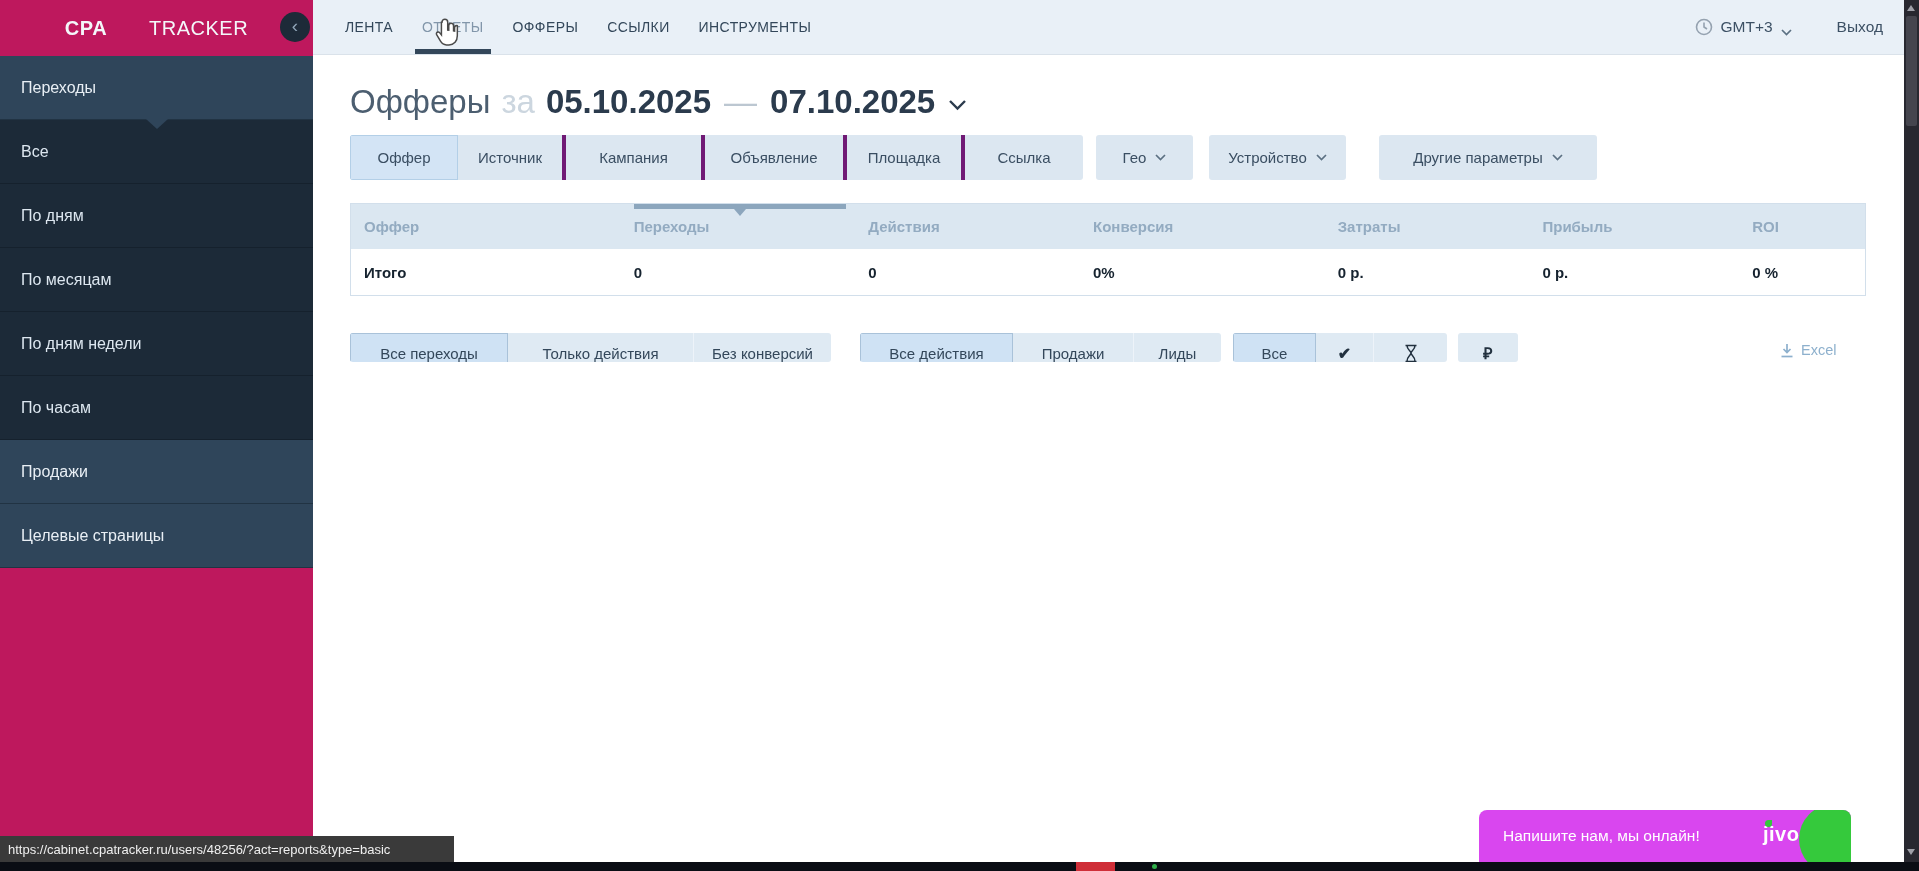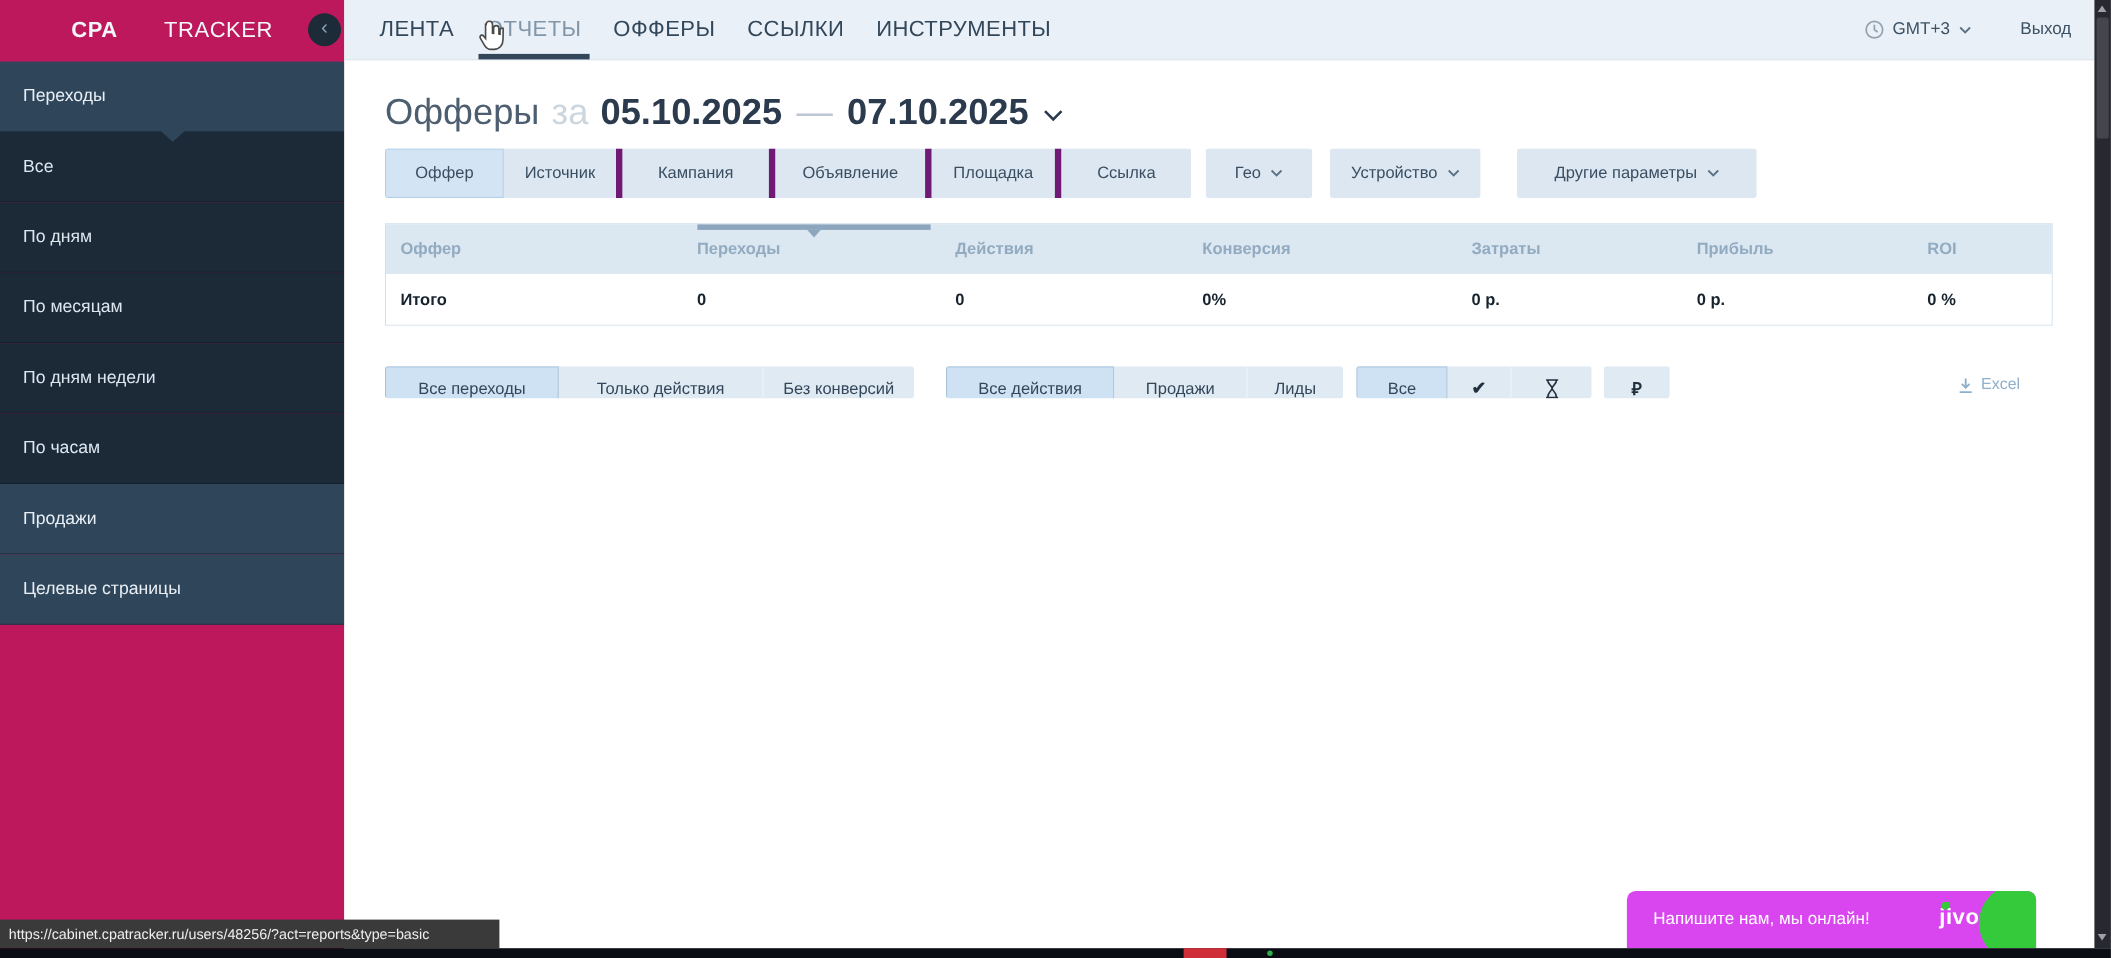--- a/index.html
+++ b/index.html
@@ -21,42 +21,42 @@
   .sb-item.top { background:#2f455a; }
   .sb-item.sub { background:#1c2a38; color:#dde7f0; }
   .sb-item.notch::after { content:''; position:absolute; left:146px; bottom:-10px; width:0; height:0;
           border-left:11px solid transparent; border-right:11px solid transparent;
           border-top:10px solid #2f455a; z-index:3; }
 
   
   #topnav { position:absolute; left:313px; top:0; width:1591px; height:55px; background:#e9f0f7;
           border-bottom:1px solid #dae2ea; display:flex; align-items:stretch; padding:0 21px 0 32px; }
   .nav-items { display:flex; gap:29px; }
-  .nav-item { position:relative; display:flex; align-items:center; font-size:20px; color:#33475a;
+  .nav-item { position:relative; display:flex; align-items:center; font-size:14px; color:#33475a;
           letter-spacing:.4px; cursor:pointer; }
   .nav-item.active { color:#8296aa; }
   .nav-item.active::after { content:''; position:absolute; left:-7px; right:-7px; bottom:0; height:5px;
           background:#33475a; }
   .nav-right { margin-left:auto; display:flex; align-items:center; font-size:15.5px; color:#3c5064; }
-  .tz { display:flex; align-items:center; gap:8px; cursor:pointer; }
+  .tz { display:flex; align-items:flex-end; gap:8px; cursor:pointer; }
   .logout { margin-left:45px; cursor:pointer; }
 
   
   #content { position:absolute; left:313px; top:55px; width:1591px; height:807px; background:#fff; }
   .report-title { position:absolute; left:37px; top:28px; display:flex; align-items:center; cursor:pointer; }
   .t-main { font-size:33px; color:#4c5e70; }
   .t-prep { font-size:33px; color:#ccd6df; margin:0 11px; }
   .t-date { font-size:33px; font-weight:700; color:#2b3b4d; }
   .t-dash { font-size:33px; color:#bcc7d1; margin:0 13px; }
   .t-chev { margin-left:13px; margin-top:6px; }
 
   .dim-tabs { position:absolute; left:37px; top:80px; height:45px; display:flex; }
   .dgroup { display:flex; border-radius:3px; overflow:hidden; }
   .dtab { height:45px; display:flex; align-items:center; justify-content:center; gap:9px; font-size:15px;
-          color:#3a4e62; background:#dce7f1; cursor:pointer; border-right:6px solid #701a75; }
+          color:#3a4e62; background:#dce7f1; cursor:pointer; border-right:4px solid #701a75; }
   .dtab:last-child { border-right:none; }
   .dtab.selected { background:#d3e4f5; border:1px solid #b3cfe7; }
   .chev { width:11px; height:7px; stroke:#5c7183; fill:none; stroke-width:1.7; }
 
   .rtable { position:absolute; left:37px; top:148px; width:1516px; border:1px solid #d2dfeb; }
   .thead { position:relative; display:flex; height:45px; background:#dbe7f1; }
   .th { display:flex; align-items:center; padding-left:13px; font-size:15px; font-weight:700;
           color:#93abc1; cursor:pointer; }
   .sort-bar { position:absolute; left:283px; top:0; width:212px; height:5px; background:#8ca6bd; }
   .sort-bar::after { content:''; position:absolute; left:50%; margin-left:-6px; top:5px; width:0; height:0;

